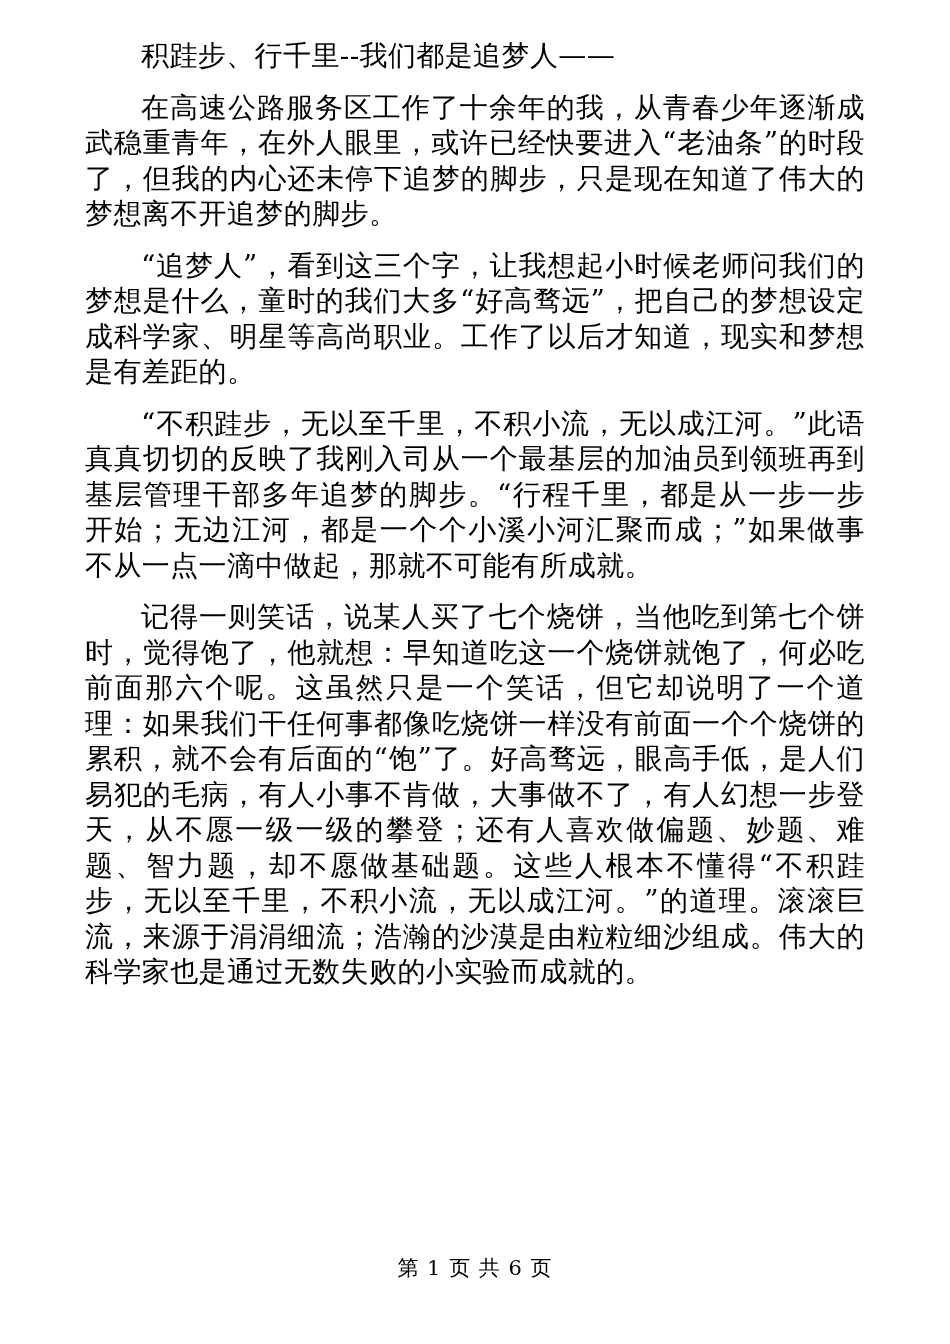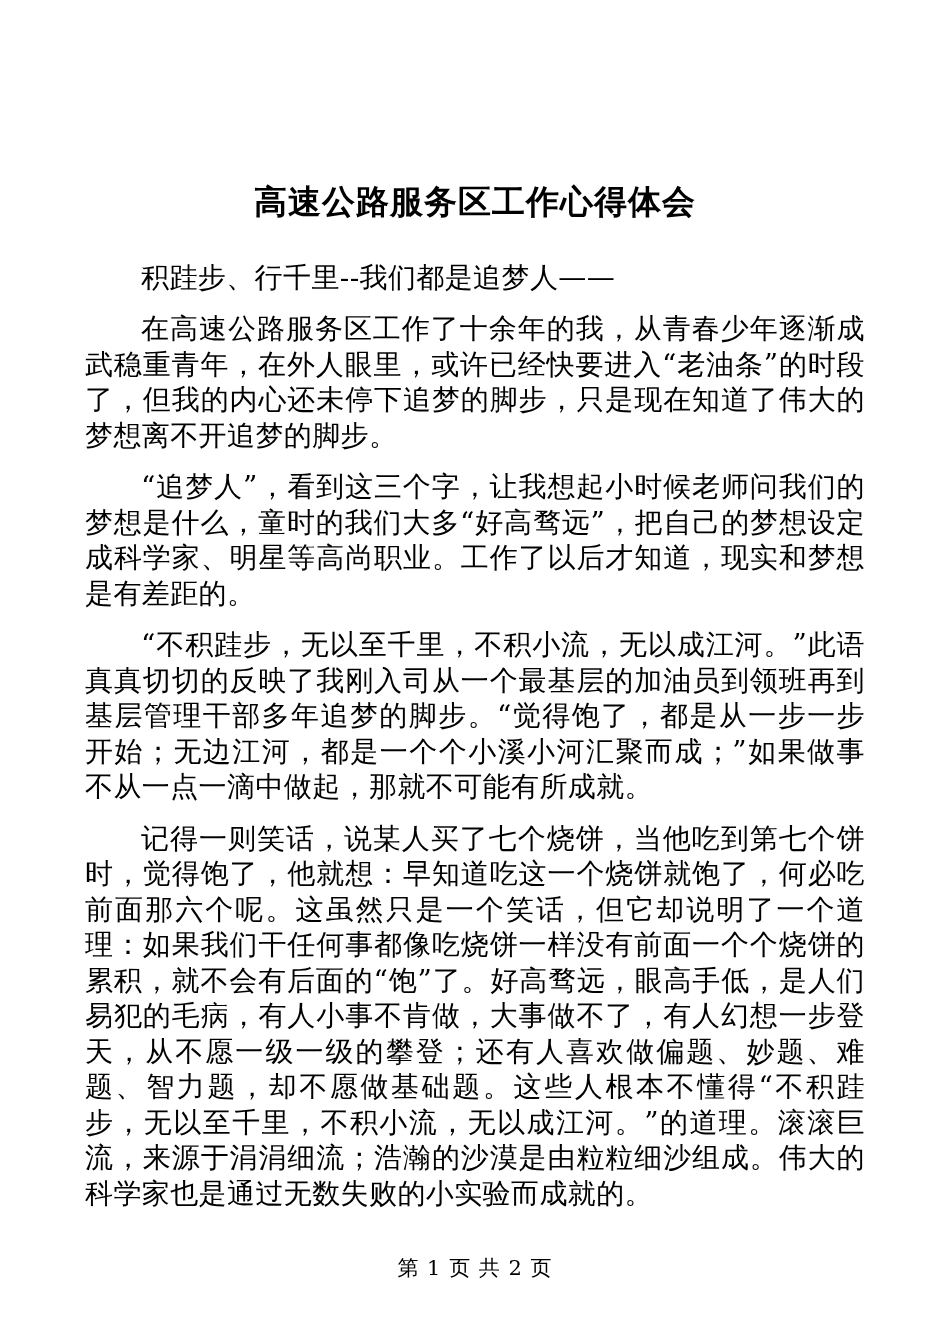--- a/index.html
+++ b/index.html
@@ -61,25 +61,24 @@
     font-size: 21px;
     letter-spacing: 1px;
     color: #000;
   }
 </style>
 </head>
 <body>
 
 <div class="page">
 
-  <h1 class="doc-title">高速公路服务区工作心得体会</h1>
 
   <div class="body-block">
     <p class="para indent">积跬步、行千里--我们都是追梦人——</p>
     <p class="para indent">在高速公路服务区工作了十余年的我，从青春少年逐渐成武稳重青年，在外人眼里，或许已经快要进入“老油条”的时段了，但我的内心还未停下追梦的脚步，只是现在知道了伟大的梦想离不开追梦的脚步。</p>
     <p class="para indent">“追梦人”，看到这三个字，让我想起小时候老师问我们的梦想是什么，童时的我们大多“好高骛远”，把自己的梦想设定成科学家、明星等高尚职业。工作了以后才知道，现实和梦想是有差距的。</p>
-    <p class="para indent">“不积跬步，无以至千里，不积小流，无以成江河。”此语真真切切的反映了我刚入司从一个最基层的加油员到领班再到基层管理干部多年追梦的脚步。“觉得饱了，都是从一步一步开始；无边江河，都是一个个小溪小河汇聚而成；”如果做事不从一点一滴中做起，那就不可能有所成就。</p>
+    <p class="para indent">“不积跬步，无以至千里，不积小流，无以成江河。”此语真真切切的反映了我刚入司从一个最基层的加油员到领班再到基层管理干部多年追梦的脚步。“行程千里，都是从一步一步开始；无边江河，都是一个个小溪小河汇聚而成；”如果做事不从一点一滴中做起，那就不可能有所成就。</p>
     <p class="para indent">记得一则笑话，说某人买了七个烧饼，当他吃到第七个饼时，觉得饱了，他就想：早知道吃这一个烧饼就饱了，何必吃前面那六个呢。这虽然只是一个笑话，但它却说明了一个道理：如果我们干任何事都像吃烧饼一样没有前面一个个烧饼的累积，就不会有后面的“饱”了。好高骛远，眼高手低，是人们易犯的毛病，有人小事不肯做，大事做不了，有人幻想一步登天，从不愿一级一级的攀登；还有人喜欢做偏题、妙题、难题、智力题，却不愿做基础题。这些人根本不懂得“不积跬步，无以至千里，不积小流，无以成江河。”的道理。滚滚巨流，来源于涓涓细流；浩瀚的沙漠是由粒粒细沙组成。伟大的科学家也是通过无数失败的小实验而成就的。</p>
   </div>
 
-  <div class="footer">第 1 页  共 2 页</div>
+  <div class="footer">第 1 页  共 6 页</div>
 
 </div>
 
 </body></html>

